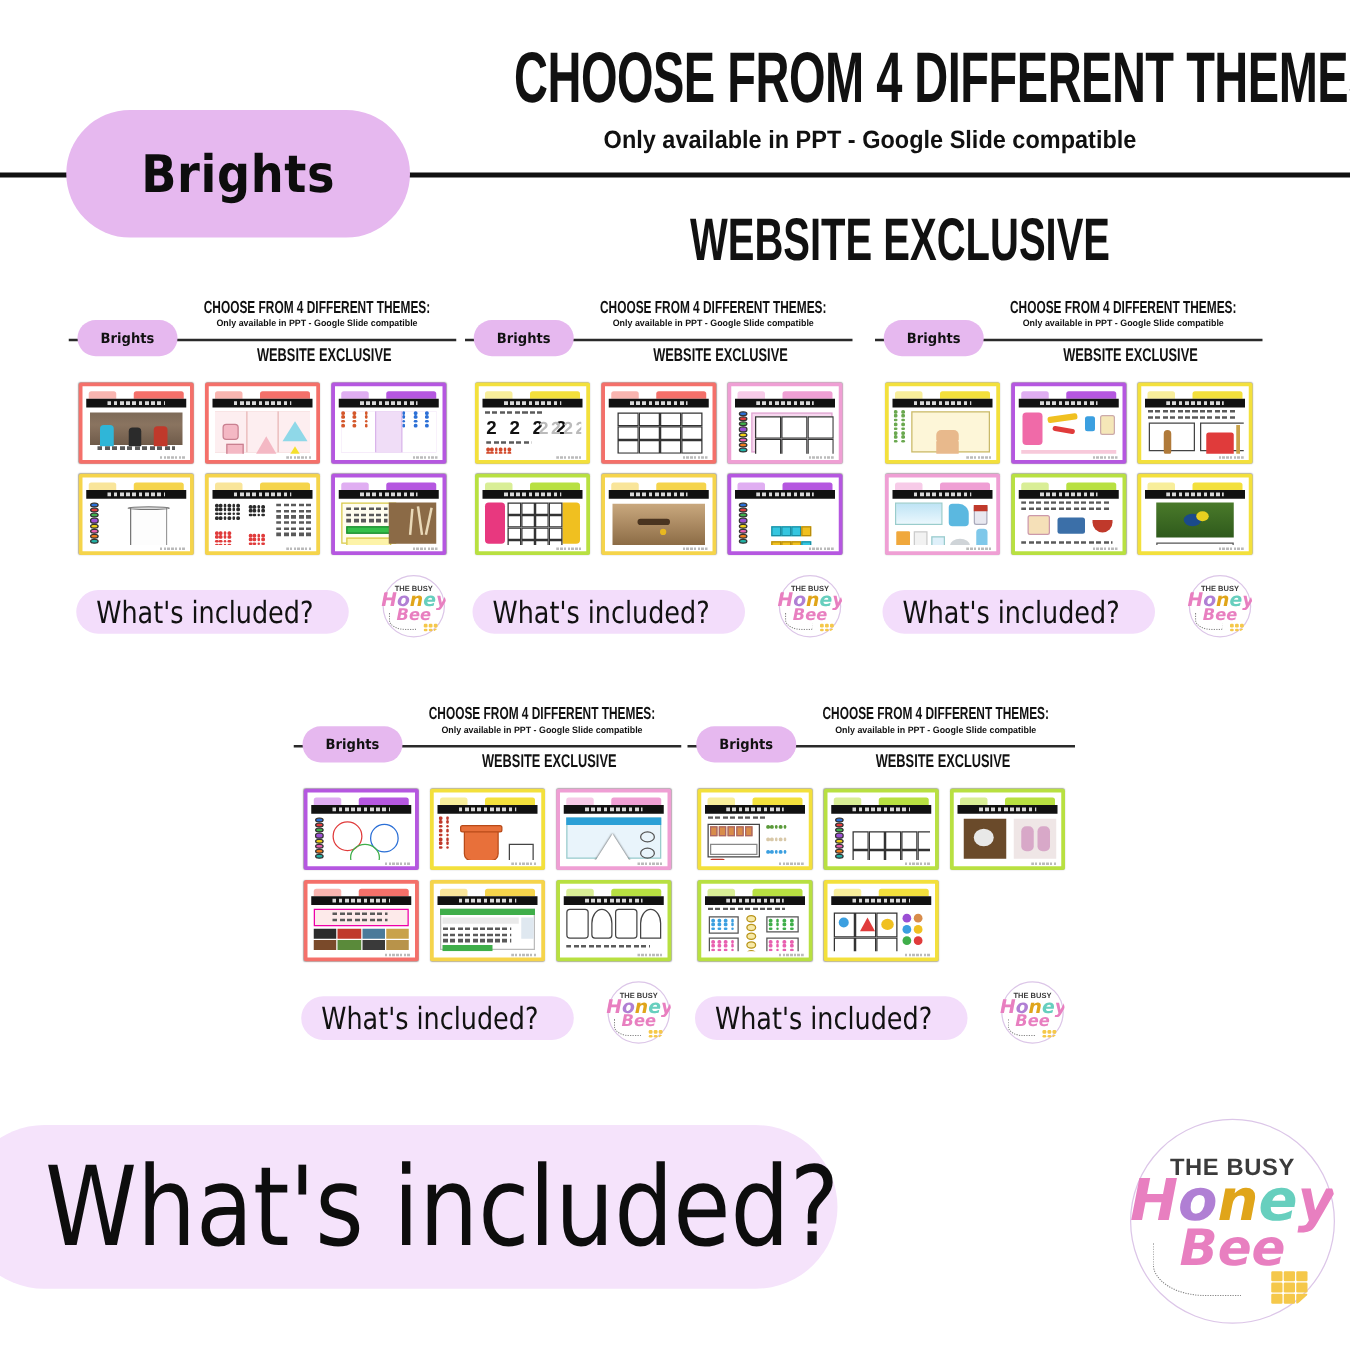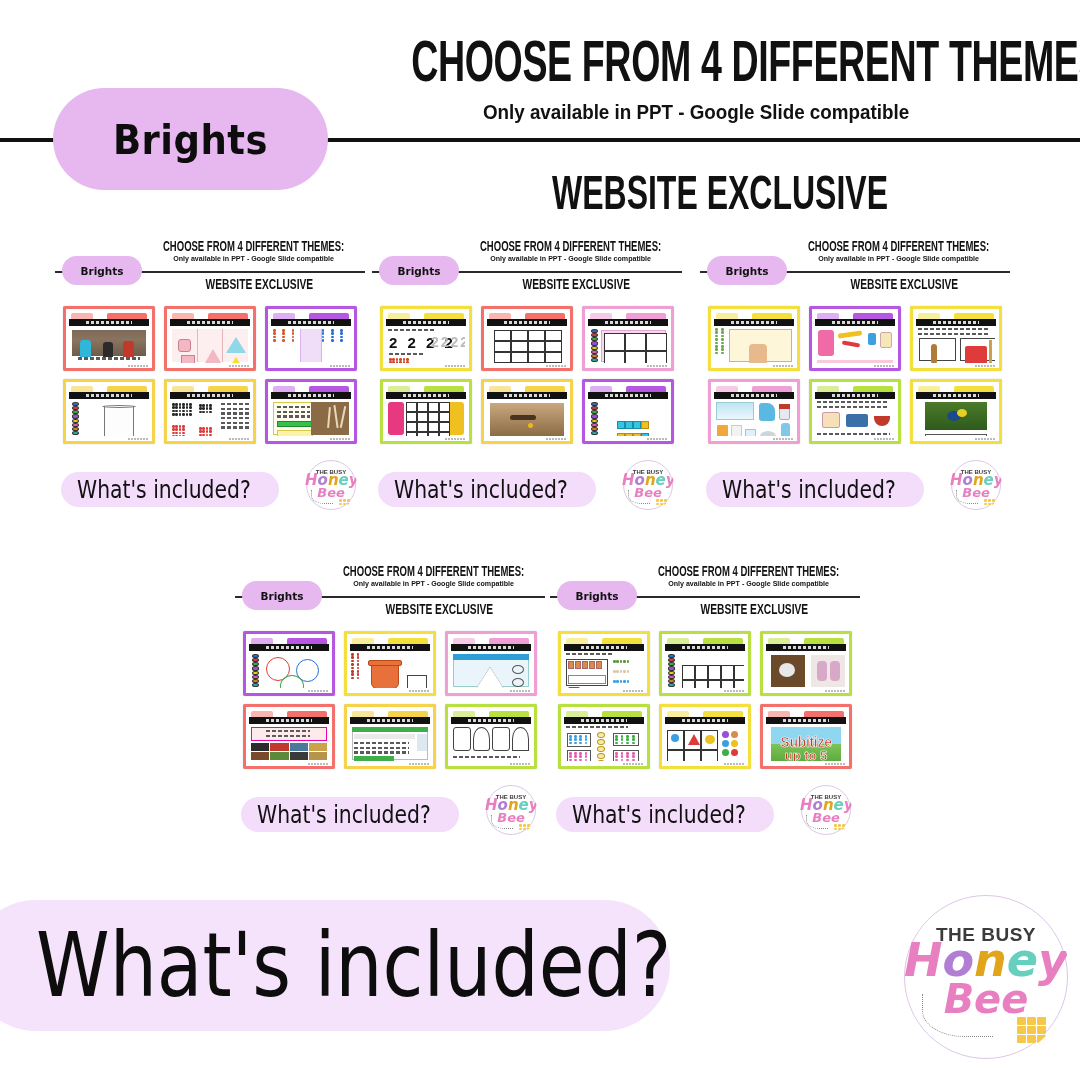--- a/index.html
+++ b/index.html
@@ -1254,35 +1254,20 @@
           <b style="display:block;width:7px;height:7px;border-radius:50%;background:#d88c4a"></b>
           <b style="display:block;width:7px;height:7px;border-radius:50%;background:#3b9fe0"></b>
           <b style="display:block;width:7px;height:7px;border-radius:50%;background:#f0c020"></b>
           <b style="display:block;width:7px;height:7px;border-radius:50%;background:#3fae4a"></b>
           <b style="display:block;width:7px;height:7px;border-radius:50%;background:#e03b3b"></b>
                 </div>
         </div>
         <div class="ft"></div>
       </div>
     </div>
-    <div class="slide" style="background:#f4706a">
-      <div class="pane">
-        <div class="tab-l" style="background:#f9b5b0"></div>
-        <div class="tab-r" style="background:#f4706a"></div>
-        <div class="bar">
-                <i></i>
-              </div>
-        <div class="body">
-                <div style="position:absolute;left:4px;top:1px;right:4px;height:36px;background:linear-gradient(180deg,#8fd6f0 0%,#8fd6f0 46%,#7ec45a 46%,#5aa83a 100%)"></div>
-        <div style="position:absolute;left:4px;right:4px;top:8px;text-align:center;font:700 14px 'Liberation Sans',sans-serif;color:#c0392b;letter-spacing:-.3px;-webkit-text-stroke:.6px #fff;">Subitize</div>
-        <div style="position:absolute;left:4px;right:4px;top:22px;text-align:center;font:700 13px 'Liberation Sans',sans-serif;color:#c0392b;-webkit-text-stroke:.6px #fff;">up to 5</div>
-        </div>
-        <div class="ft"></div>
-      </div>
-    </div>
         </div>
     <div class="c-band">
       <span>What's included?</span>
     </div>
     <div class="logo" style="position:absolute;right:8px;bottom:2px;width:52px;height:52px;">
       <div class="ring"></div>
       <div class="busy" style="font-size:6px;">THE BUSY</div>
       <div class="honey" style="font-size:15px;">
         <i style="color:#e87fc0">H</i><i style="color:#b07fd4">o</i><i style="color:#e0a51a">n</i><i style="color:#67cfbe">e</i><i style="color:#e87fc0">y</i>
       </div>

